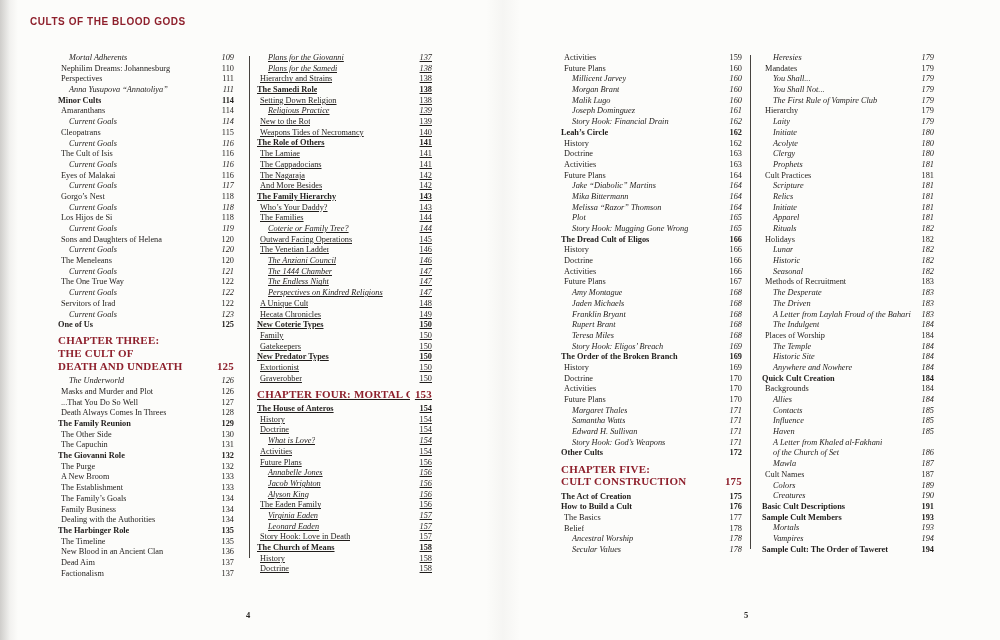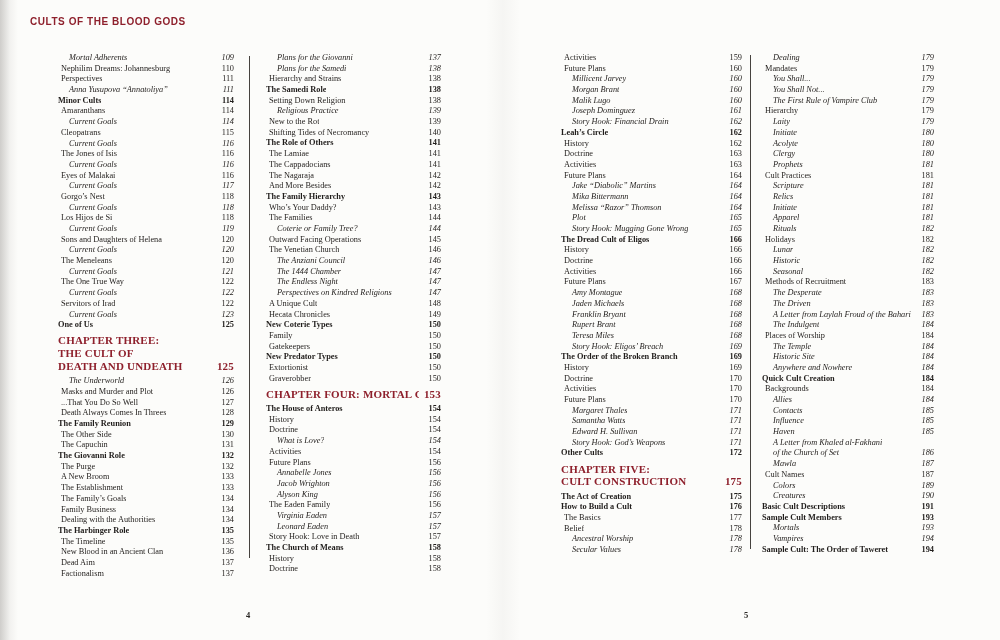--- a/index.html
+++ b/index.html
@@ -22,21 +22,21 @@
     pointer-events:none;
   }
   .book-header {
     position:absolute; left:30px; top:16px;
     font-family:"Liberation Sans","DejaVu Sans",sans-serif;
     font-weight:bold; font-size:10px; letter-spacing:0.55px;
     color:var(--accent,#8e202c);
   }
   .toc-col { position:absolute; top:53px; }
   #col-1 { left:58px;  width:176px; }
-  #col-2 { left:266px; width:175px; }
+  #col-2 { left:257px; width:175px;text-decoration:underline; }
   #col-3 { left:561px; width:181px; }
   #col-4 { left:762px; width:172px; }
 
   .row {
     display:flex; justify-content:space-between; align-items:baseline;
     height:10.7px; line-height:10.7px; font-size:8.3px; white-space:nowrap;
   }
   .row .lbl { overflow:hidden; }
   .row .pg  { margin-left:5px; flex:none; }
   .row.plain  .lbl { padding-left:3px; }
@@ -100,21 +100,21 @@
     </div>
     <div class="row plain">
       <span class="lbl">Cleopatrans</span>
       <span class="pg">115</span>
     </div>
     <div class="row italic">
       <span class="lbl">Current Goals</span>
       <span class="pg">116</span>
     </div>
     <div class="row plain">
-      <span class="lbl">The Jones of Isis</span>
+      <span class="lbl">The Cult of Isis</span>
       <span class="pg">116</span>
     </div>
     <div class="row italic">
       <span class="lbl">Current Goals</span>
       <span class="pg">116</span>
     </div>
     <div class="row plain">
       <span class="lbl">Eyes of Malakai</span>
       <span class="pg">116</span>
     </div>
@@ -288,21 +288,21 @@
     </div>
     <div class="row italic">
       <span class="lbl">Religious Practice</span>
       <span class="pg">139</span>
     </div>
     <div class="row plain">
       <span class="lbl">New to the Rot</span>
       <span class="pg">139</span>
     </div>
     <div class="row plain">
-      <span class="lbl">Shifting Tides of Necromancy</span>
+      <span class="lbl">Weapons Tides of Necromancy</span>
       <span class="pg">140</span>
     </div>
     <div class="row bold">
       <span class="lbl">The Role of Others</span>
       <span class="pg">141</span>
     </div>
     <div class="row plain">
       <span class="lbl">The Lamiae</span>
       <span class="pg">141</span>
     </div>
@@ -332,21 +332,21 @@
     </div>
     <div class="row italic">
       <span class="lbl">Coterie or Family Tree?</span>
       <span class="pg">144</span>
     </div>
     <div class="row plain">
       <span class="lbl">Outward Facing Operations</span>
       <span class="pg">145</span>
     </div>
     <div class="row plain">
-      <span class="lbl">The Venetian Church</span>
+      <span class="lbl">The Venetian Ladder</span>
       <span class="pg">146</span>
     </div>
     <div class="row italic">
       <span class="lbl">The Anziani Council</span>
       <span class="pg">146</span>
     </div>
     <div class="row italic">
       <span class="lbl">The 1444 Chamber</span>
       <span class="pg">147</span>
     </div>
@@ -644,21 +644,21 @@
       <span class="lbl">Ancestral Worship</span>
       <span class="pg">178</span>
     </div>
     <div class="row italic">
       <span class="lbl">Secular Values</span>
       <span class="pg">178</span>
     </div>
   </div>
 <div class="toc-col" id="col-4">
     <div class="row italic">
-      <span class="lbl">Dealing</span>
+      <span class="lbl">Heresies</span>
       <span class="pg">179</span>
     </div>
     <div class="row plain">
       <span class="lbl">Mandates</span>
       <span class="pg">179</span>
     </div>
     <div class="row italic">
       <span class="lbl">You Shall...</span>
       <span class="pg">179</span>
     </div>

